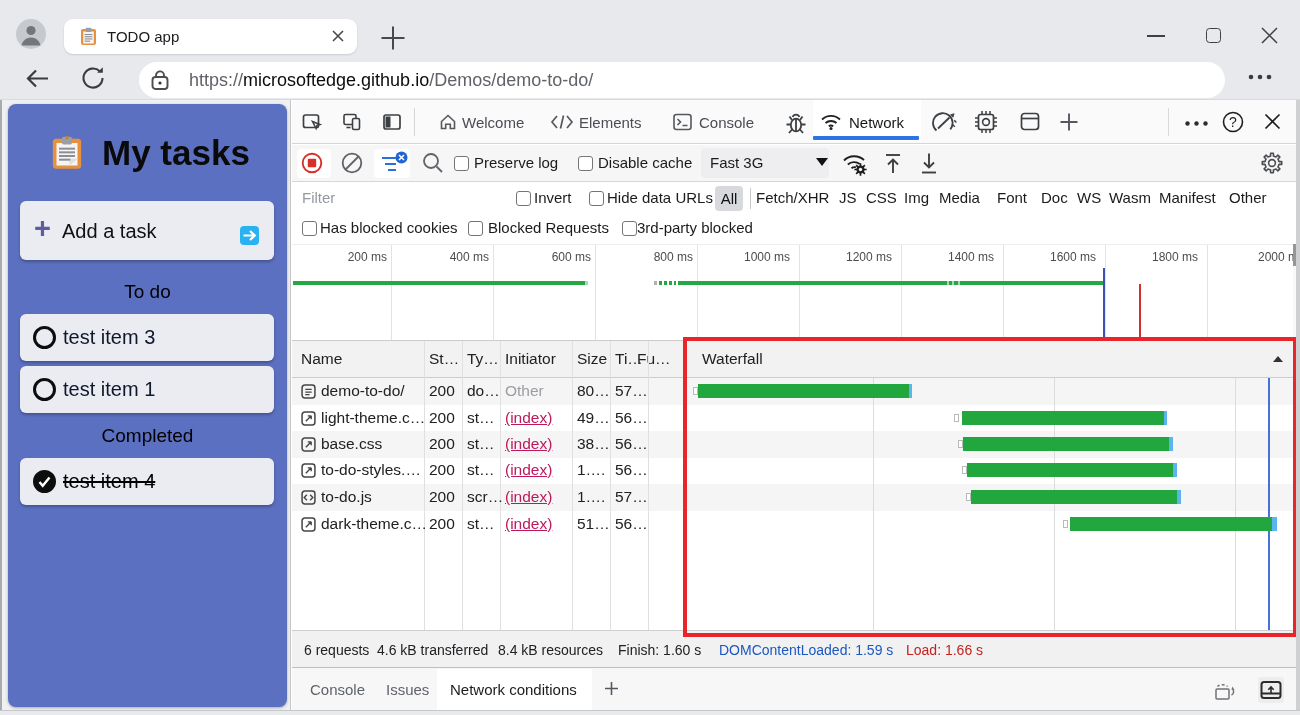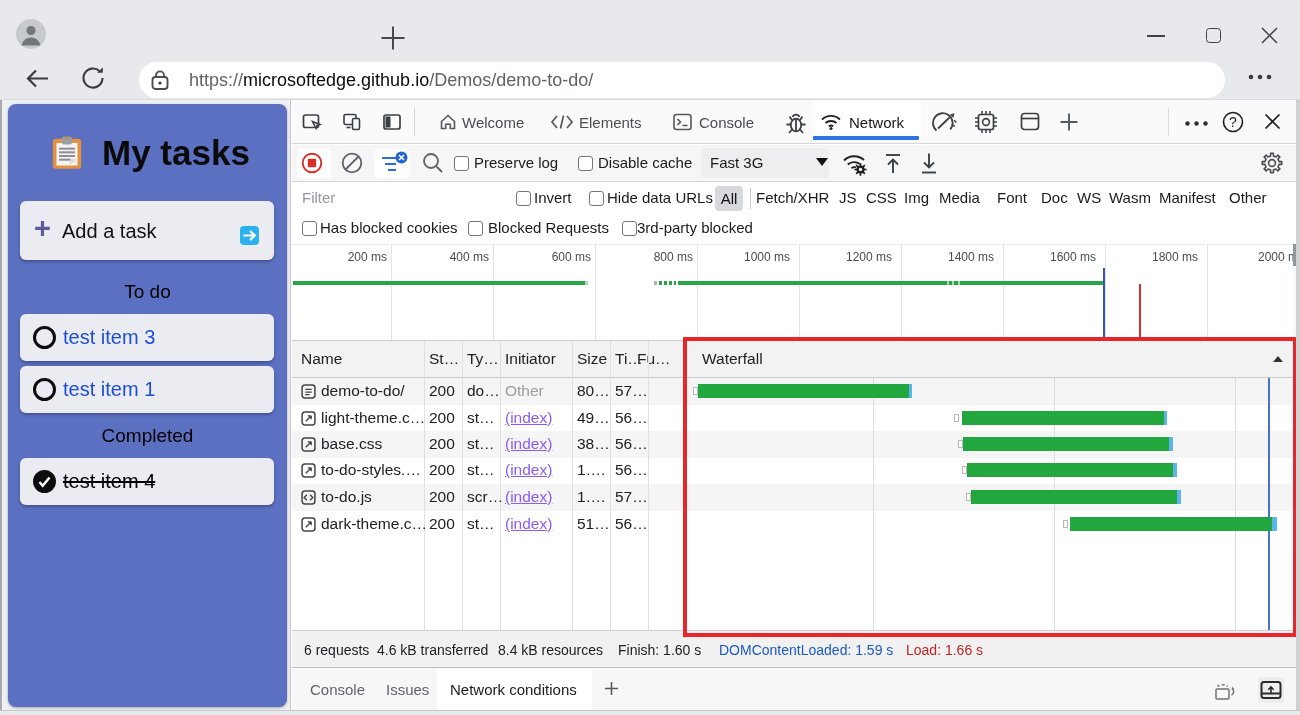--- a/index.html
+++ b/index.html
@@ -28,21 +28,21 @@
 .card{position:absolute;left:12px;width:254px;background:#ebecf2;border-radius:6px;box-shadow:0 2px 3px rgba(0,0,0,.25);}
 #addcard{top:97px;height:59px;}
 #addcard .plus{position:absolute;left:14px;top:11px;font-size:29px;font-weight:700;color:#5e5b9e;}
 #addcard .lbl{position:absolute;left:42px;top:19px;font-size:20px;color:#111;}
 #addbtn{position:absolute;left:220px;top:25px;width:19px;height:19px;background:#29b2ef;border-radius:4px;}
 .sechead{position:absolute;width:100%;text-align:center;font-size:19px;color:#000;}
 #c1{top:210px;height:47px;}
 #c2{top:262px;height:47px;}
 #c3{top:354px;height:47px;}
 .ring{position:absolute;left:13px;top:12px;width:23px;height:23px;border:3.3px solid #0d0d0d;border-radius:50%;background:#ebecf2;}
-.itemtxt{position:absolute;left:43px;top:12px;font-size:20px;color:#1d4ed8;}
+.itemtxt{position:absolute;left:43px;top:12px;font-size:20px;color:#0f172a;}
 
 #dt{position:absolute;left:290px;top:100px;width:1010px;height:615px;background:#fff;border-left:1px solid #c5c5c5;}
 .row1{position:absolute;left:1px;top:0;width:1009px;height:44px;background:#fafafb;border-bottom:1px solid #d6d6d6;}
 .row2{position:absolute;left:1px;top:45px;width:1009px;height:37px;background:#f6f6f7;border-bottom:1px solid #d6d6d6;}
 .dtab{position:absolute;top:0;height:43px;font-size:15px;color:#4a4d51;}
 .seltab{background:#fff;color:#181818;}
 .chk{position:absolute;width:15px;height:15px;border:1.6px solid #767676;border-radius:3px;background:#fff;}
 .lab{position:absolute;font-size:15px;color:#1b1b1b;white-space:nowrap;}
 
 #ov{position:absolute;left:1px;top:144px;width:1009px;height:97px;border-top:1px solid #ededee;border-bottom:1px solid #ccc;background:#fff;overflow:hidden;}
@@ -50,39 +50,54 @@
 .tlab{position:absolute;top:5px;font-size:12px;color:#494c50;width:60px;text-align:right;}
 .gseg{position:absolute;top:36px;height:3.5px;background:#26a746;}
 
 #tbl{position:absolute;left:1px;top:241px;width:1009px;height:289px;font-size:15.5px;overflow:hidden;}
 #thead{position:absolute;left:0;top:0;width:1009px;height:37px;background:#f2f2f2;border-bottom:1px solid #ccc;}
 .th{position:absolute;top:9px;color:#202124;}
 .vsep{position:absolute;top:0;width:1px;background:#e0e0e0;}
 .trow{position:absolute;left:0;width:1009px;height:27px;}
 .stripe{background:#f5f5f5;}
 .td{position:absolute;color:#202124;white-space:nowrap;}
-.lnk{color:#8b5cf6;text-decoration:underline;}
+.lnk{color:#be185d;text-decoration:underline;}
 .bar{position:absolute;height:14px;background:#22a73e;}
 .btip{position:absolute;height:14px;background:#5bb4ef;}
 .presq{position:absolute;height:8px;width:5px;border:1px solid #b9b9b9;background:#fff;}
 
 #status{position:absolute;left:1px;top:530px;width:1009px;height:37px;background:#f1f1f2;border-top:1px solid #cfcfd1;font-size:14px;color:#202124;}
 #drawer{position:absolute;left:1px;top:567px;width:1009px;height:43px;background:#f7f7f8;border-top:1px solid #bfbfc1;}
 #bstrip{position:absolute;left:-291px;top:610px;width:1300px;height:5px;background:#e9eaec;border-top:1px solid #c6c7ca;z-index:60;}
 #redbox{position:absolute;left:683px;top:337px;width:614px;height:300px;border:4.5px solid #e9252b;z-index:50;}
 </style>
 </head>
 <body>
 <div id="win">
 <div id="chrome">
  <div id="avatar"><svg width="30" height="30" viewBox="0 0 30 30">
           <circle cx="15" cy="15" r="15" fill="#c6cacf"></circle>
           <circle cx="15" cy="11.5" r="4.6" fill="#73767a"></circle>
           <path d="M5.5 26.5c1.2-5.2 5-8 9.5-8s8.3 2.8 9.5 8z" fill="#73767a"></path>
         </svg></div>
+ <div id="tab">
+  <svg style="position:absolute;left:16px;top:8px" width="18" height="19" viewBox="0 0 18 19">
+          <rect x="1" y="2" width="15" height="16" rx="2" fill="#e8913c"></rect>
+          <rect x="3.2" y="4.5" width="10.6" height="12" fill="#f6f4f6"></rect>
+          <rect x="5.6" y="0.8" width="5.8" height="4.2" rx="1" fill="#9a9fa4"></rect>
+          <rect x="4.6" y="7" width="7.8" height="1.1" fill="#8b8f94"></rect>
+          <rect x="4.6" y="9.2" width="7.8" height="1.1" fill="#8b8f94"></rect>
+          <rect x="4.6" y="11.4" width="7.8" height="1.1" fill="#8b8f94"></rect>
+          <rect x="4.6" y="13.6" width="5.5" height="1.1" fill="#8b8f94"></rect>
+        </svg>
+  <div class="title">TODO app</div>
+  <svg id="tabx" viewBox="0 0 26 26">
+          <path d="M8 8l10 10M18 8L8 18" stroke="#47494d" stroke-width="1.6"></path>
+        </svg>
+ </div>
  <svg id="newtab" viewBox="0 0 26 26">
         <path d="M13 1.5v23M1.5 13h23" stroke="#47494d" stroke-width="2"></path>
       </svg>
  <div id="wmin"></div>
       <div id="wmax"></div>
  <svg id="wclose" viewBox="0 0 17 17">
         <path d="M1 1l15 15M16 1L1 16" stroke="#404040" stroke-width="1.5"></path>
       </svg>
  <div id="toolbar">
   <svg class="abs" style="left:25px;top:10px" width="25" height="25" viewBox="0 0 25 25">

